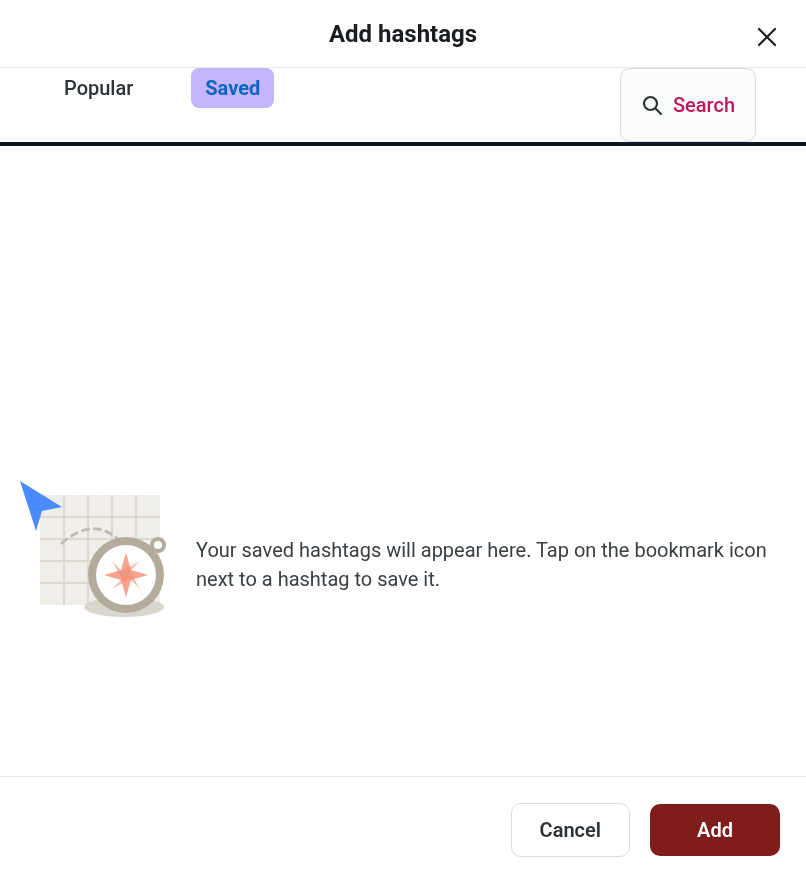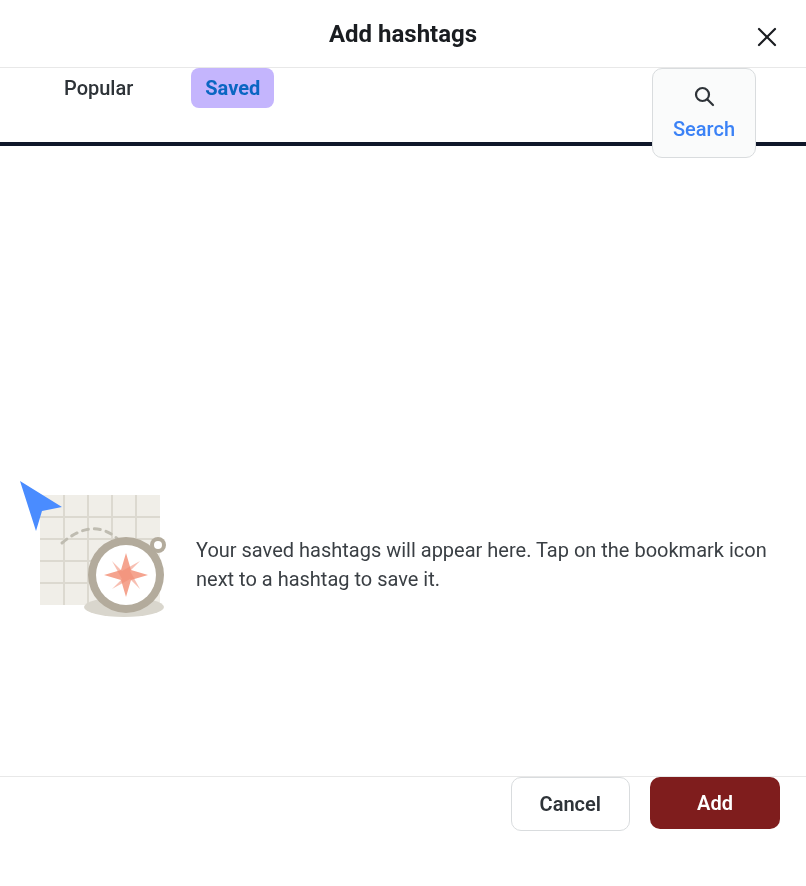--- a/index.html
+++ b/index.html
@@ -51,29 +51,28 @@
   .tab.active {
     color: #0a66c2;
     background: #c4b5fd;
     font-weight: 700;
   }
   .tabbar-spacer { flex: 1; }
   .search-btn {
     display: flex;
     align-items: center;
     gap: 10px;
-    padding: 16px 20px;
+    padding: 24px 20px;
     border: 1px solid #d9dcde;
     border-radius: 10px;
     font-size: 20px;
     font-weight: 500;
-    color: #3b82f6;
+    color: #be185d;
     cursor: pointer;
     background: #fafbfb;
-    flex-direction: column;
   }
   .search-btn svg { display: block; }
   .content {
     height: 630px;
     display: flex;
     align-items: center;
     padding-top: 180px;
   }
   .illustration {
     width: 180px;
@@ -86,21 +85,21 @@
     line-height: 1.45;
     color: #3a3f44;
     max-width: 640px;
     text-align: left;
     padding: 0 16px;
   }
   .footer {
     height: 106px;
     border-top: 1px solid #e8e8e8;
     display: flex;
-    align-items: flex-start;
+    align-items: center;
     justify-content: flex-end;
     gap: 20px;
     padding: 0 26px;
   }
   .btn {
     font-size: 20px;
     font-weight: 600;
     padding: 14px 28px;
     border-radius: 10px;
     cursor: pointer;

